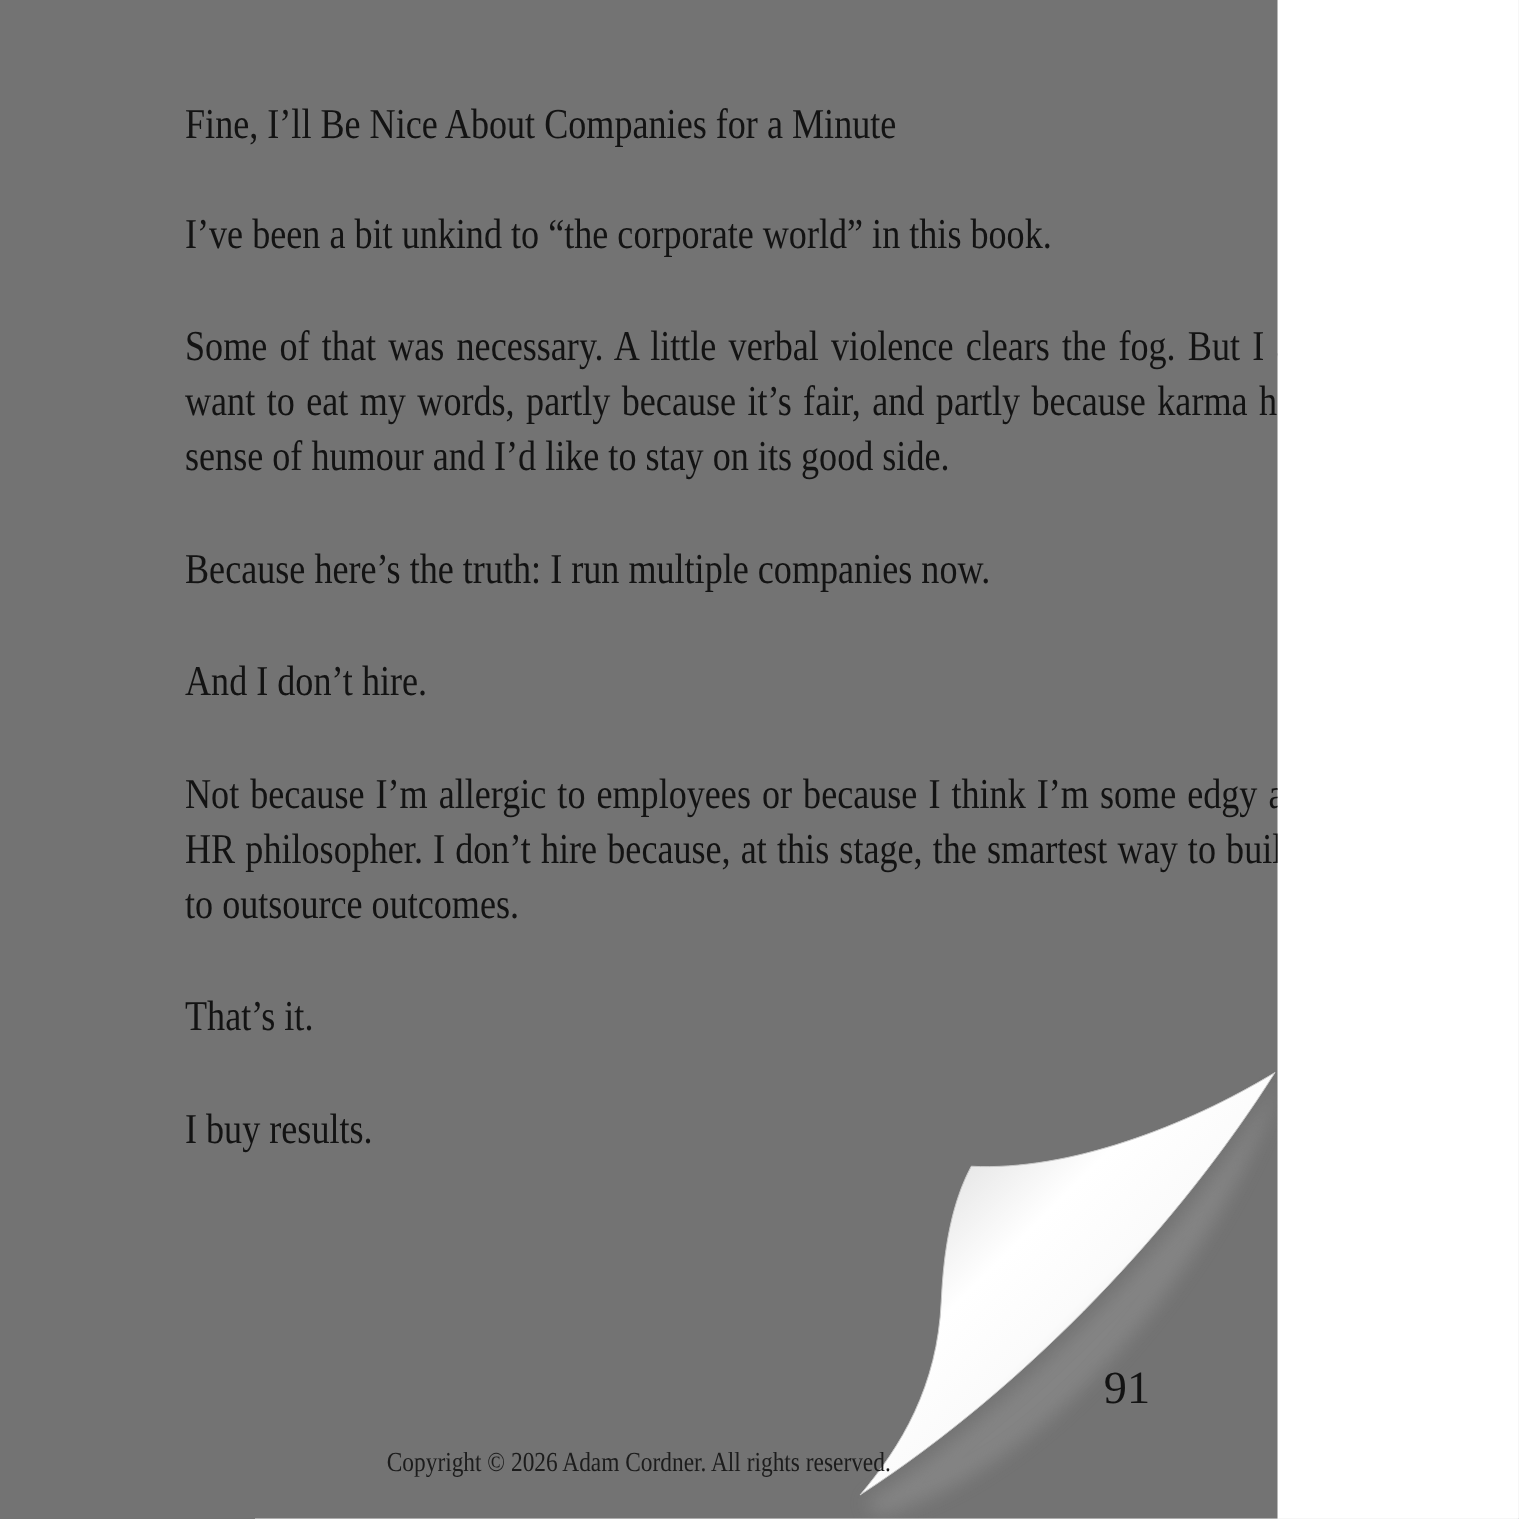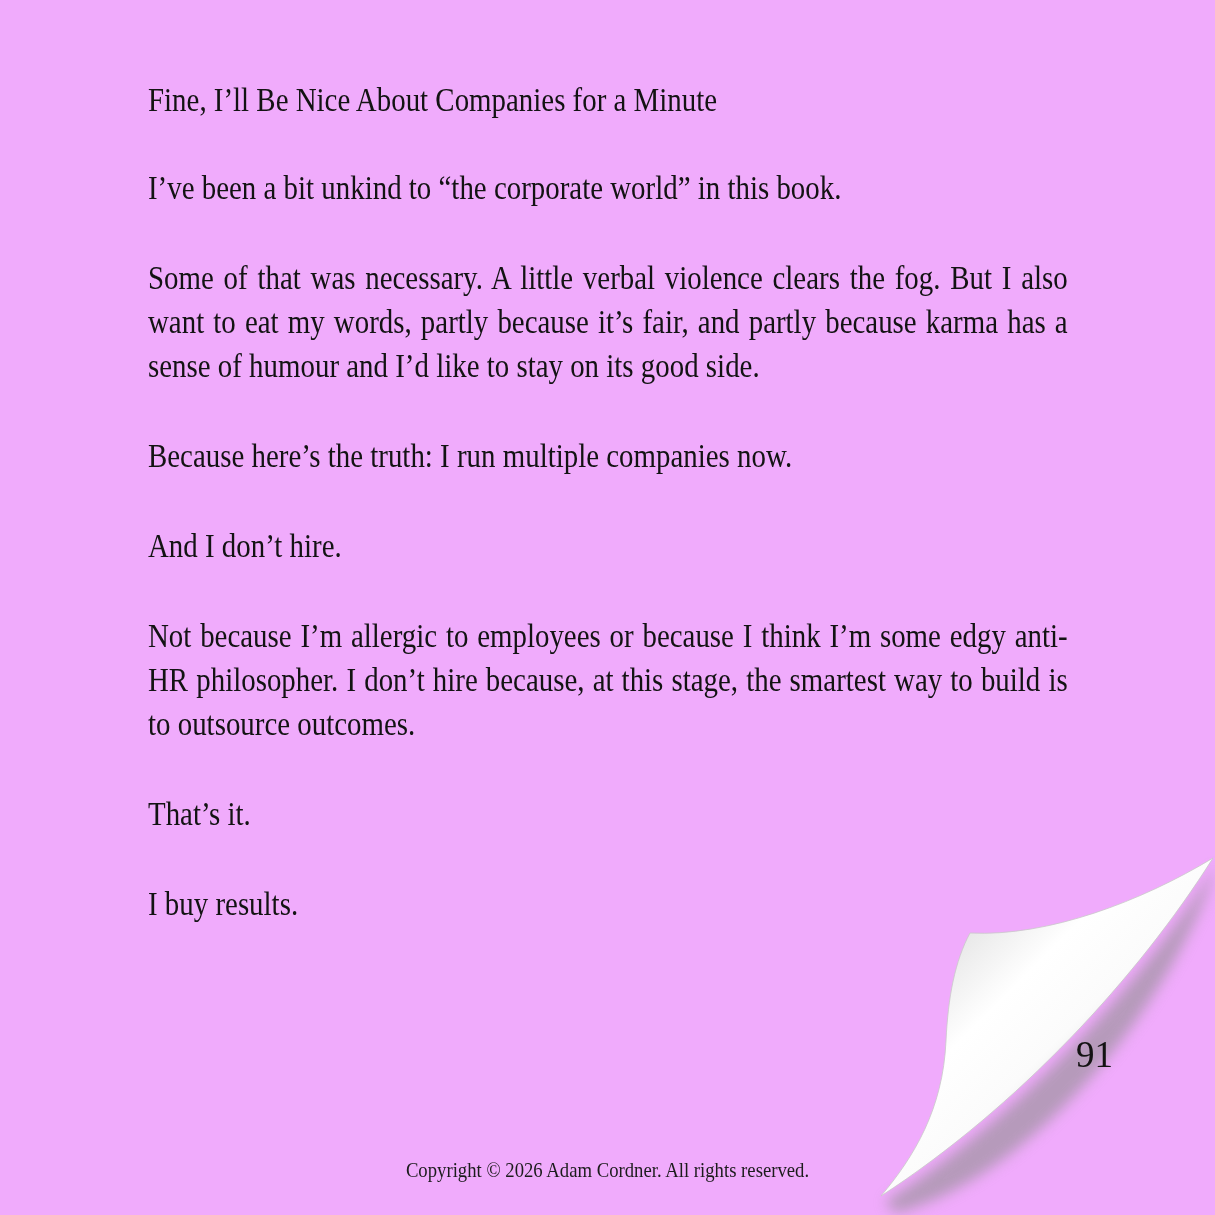--- a/index.html
+++ b/index.html
@@ -2,23 +2,23 @@
 <html><head>
 <meta charset="utf-8">
 <style>
   html, body {
     margin: 0;
     padding: 0;
     background: #ffffff;
   }
   .page {
     position: relative;
-    width: 1215px;
+    width: 1022px;
     height: 1215px;
-    background: #f0abfc;
+    background: #737373;
     overflow: hidden;
     font-family: "Liberation Serif", "DejaVu Serif", serif;
     color: #131313;
   }
   .content {
     position: absolute;
     left: 148px;
     top: 78px;
     width: 1082px;
     transform: scaleX(0.85);
@@ -34,21 +34,21 @@
     line-height: 44px;
     text-align: left;
   }
   .content p {
     margin: 0 0 46px 0;
     text-align: justify;
     hyphens: none;
   }
   .page-number {
     position: absolute;
-    top: 1036px;
+    top: 1092px;
     right: 102px;
     font-size: 37px;
     line-height: 1;
     z-index: 3;
     margin-left: 40px;
   }
   .copyright {
     position: absolute;
     bottom: 32px;
     left: 0;

